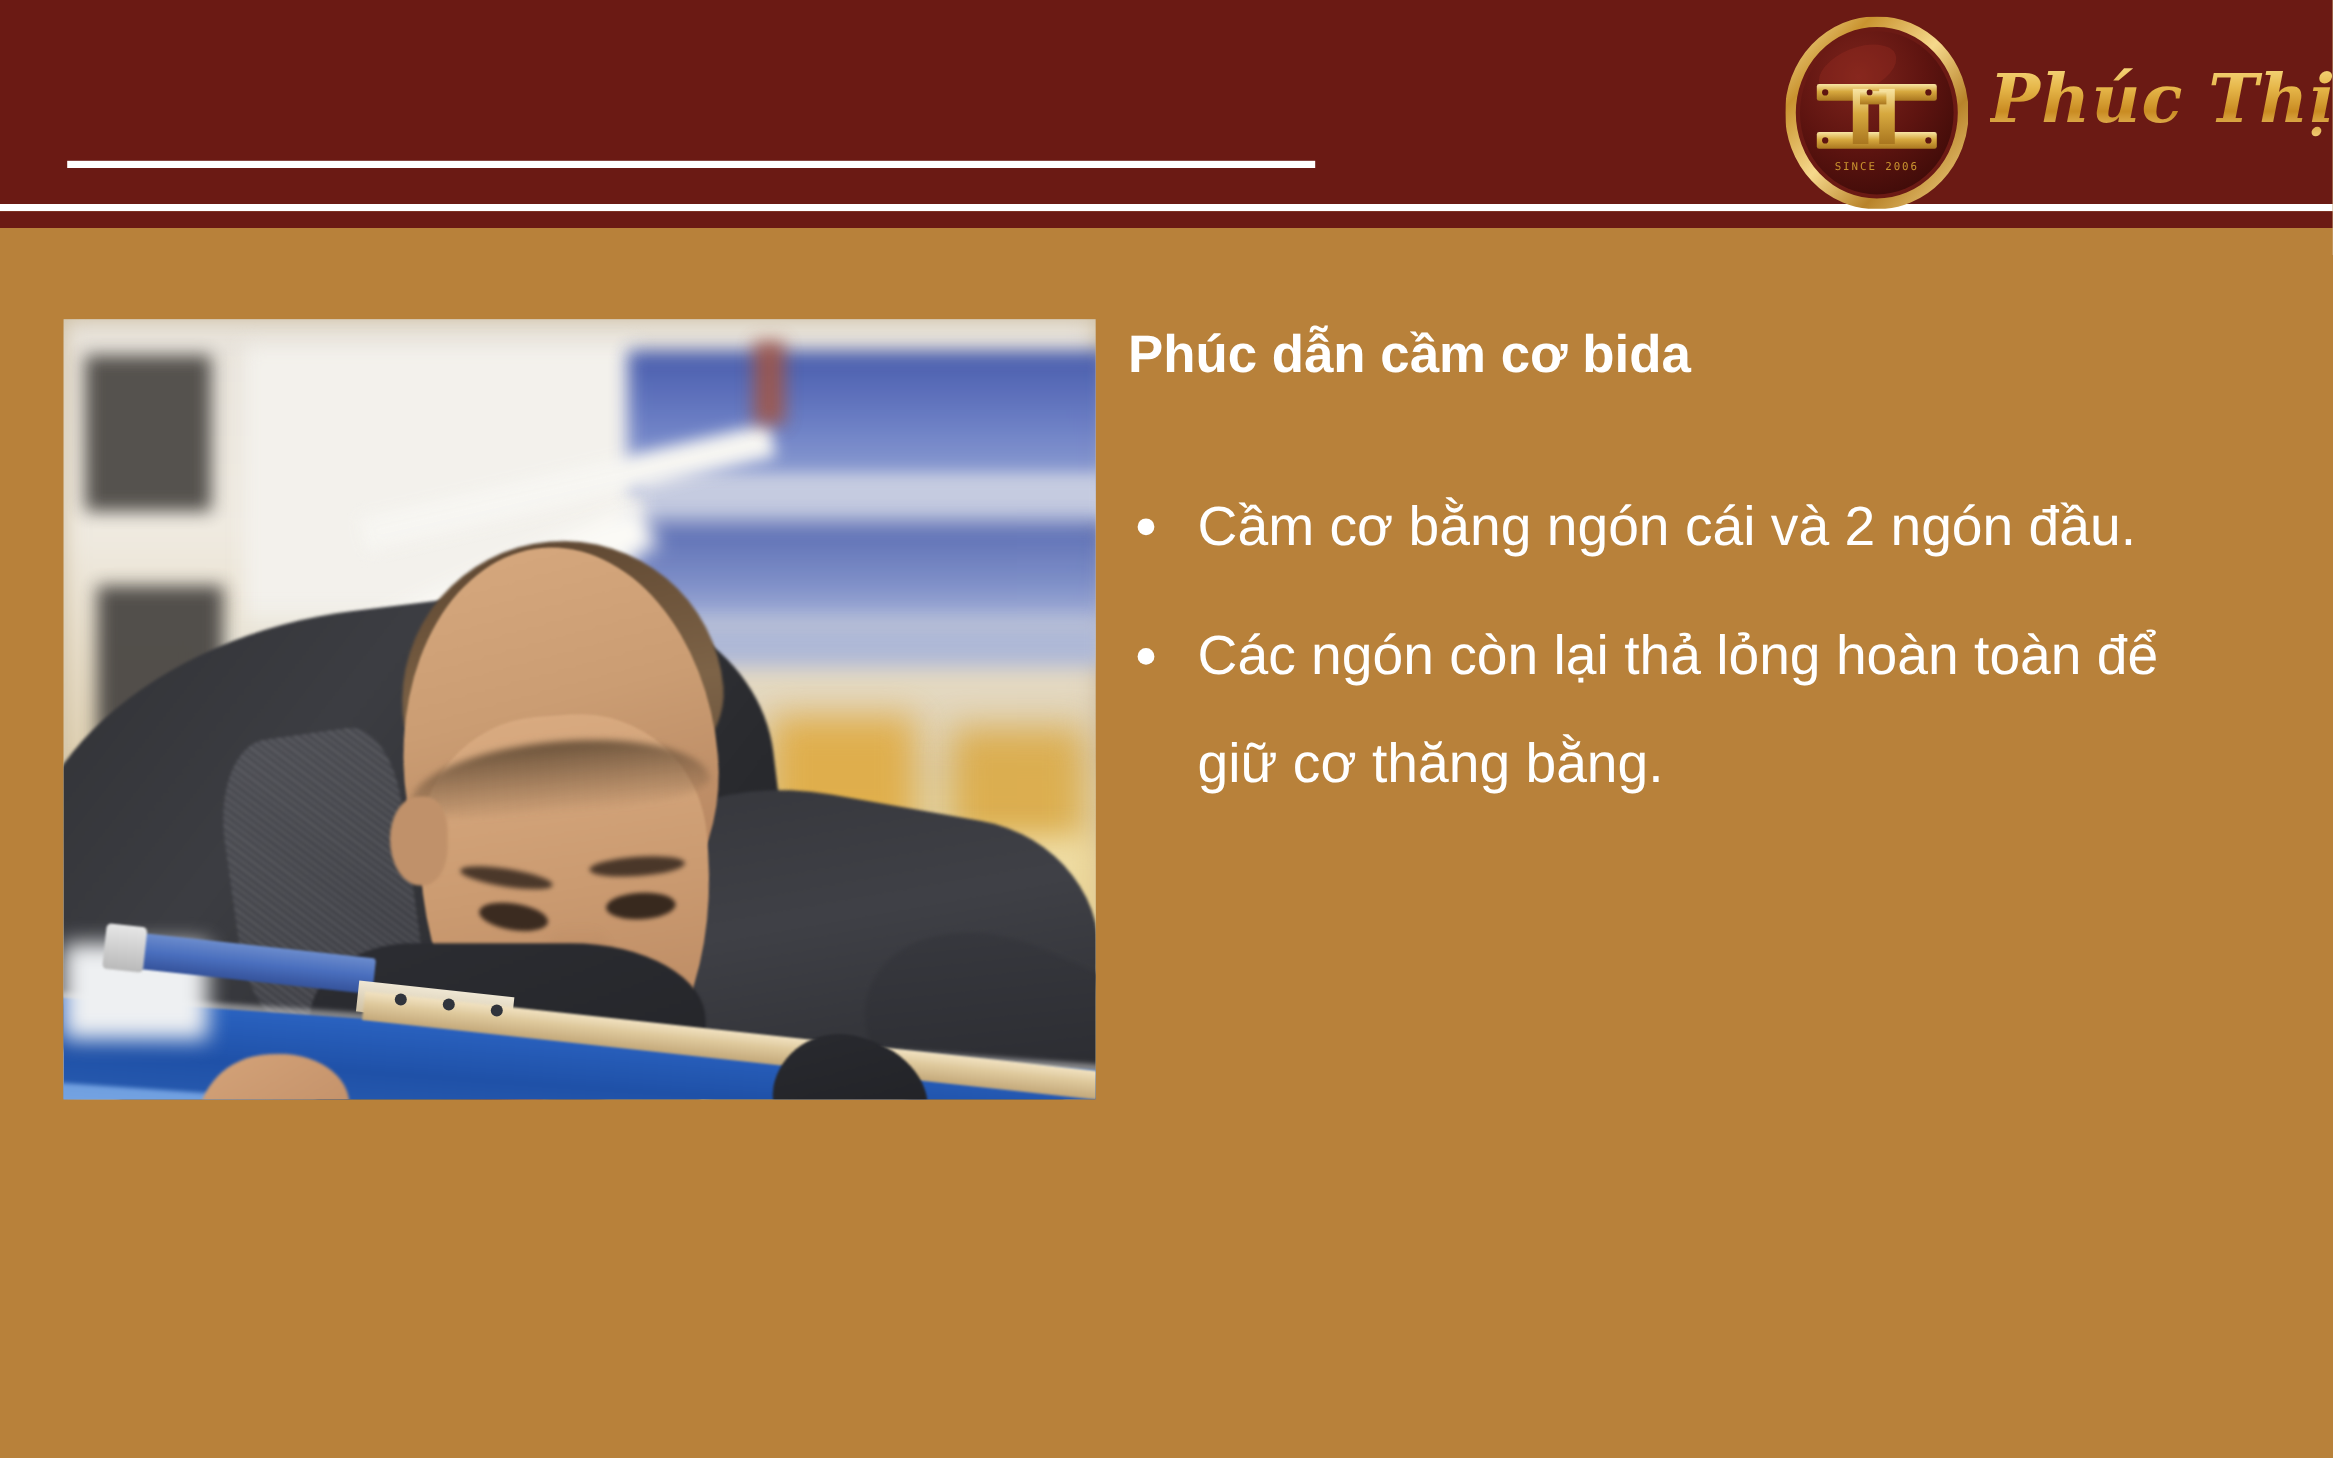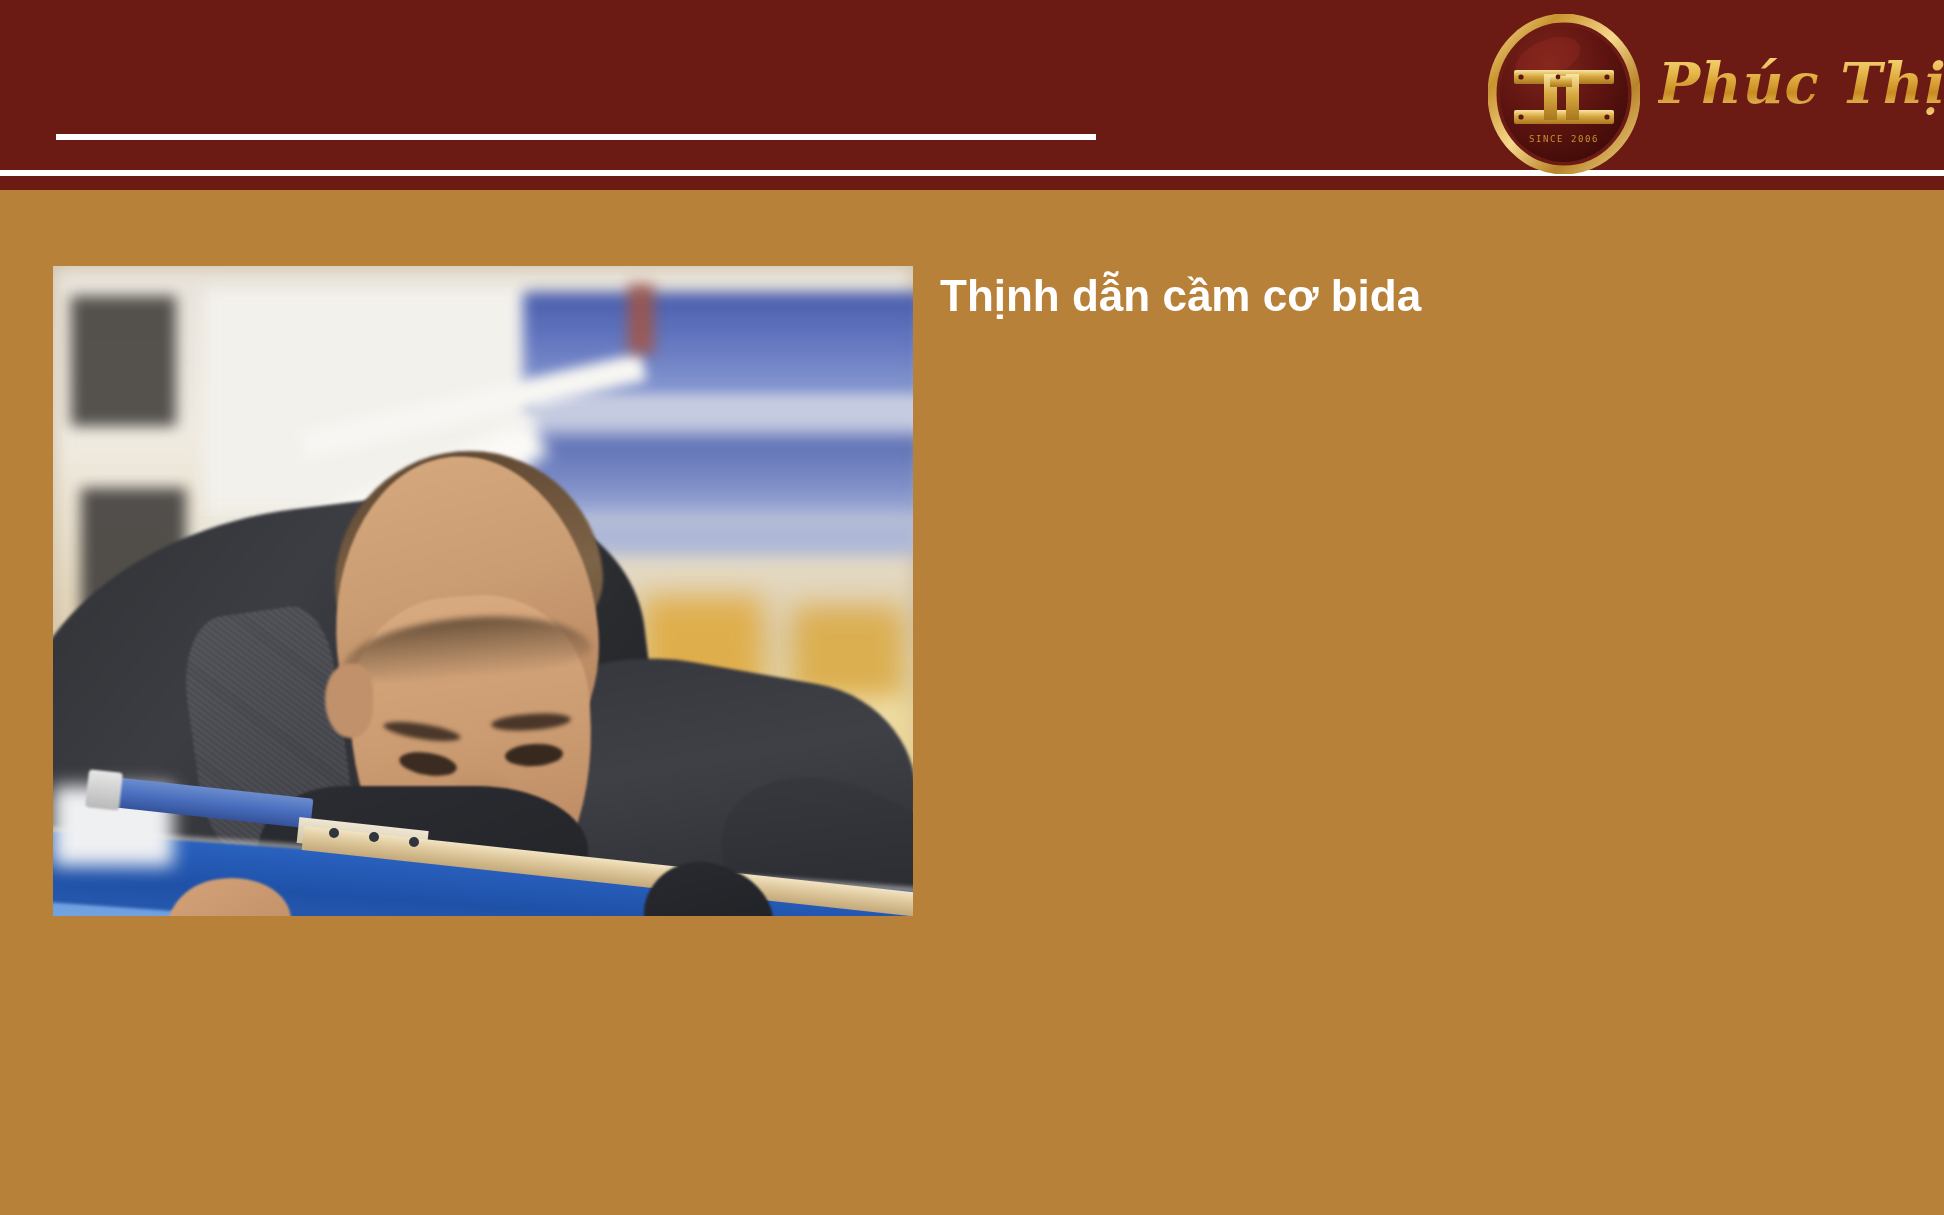--- a/index.html
+++ b/index.html
@@ -579,16 +579,20 @@
     <div class="ph-layer cue-dot1"></div>
     <div class="ph-layer cue-dot2"></div>
     <div class="ph-layer cue-dot3"></div>
 
     <div class="ph-layer hand-left"></div>
     <div class="ph-layer glove"></div>
 
   </div>
 
   <div class="text-col">
-    <div class="subheading">Thịnh dẫn cầm cơ bida</div>
+    <div class="subheading">Phúc dẫn cầm cơ bida</div>
+    <ul class="bullets">
+      <li>Cầm cơ bằng ngón cái và 2 ngón đầu.</li>
+      <li>Các ngón còn lại thả lỏng hoàn toàn để giữ cơ thăng bằng.</li>
+    </ul>
   </div>
 
 </div>
 
 </body></html>

